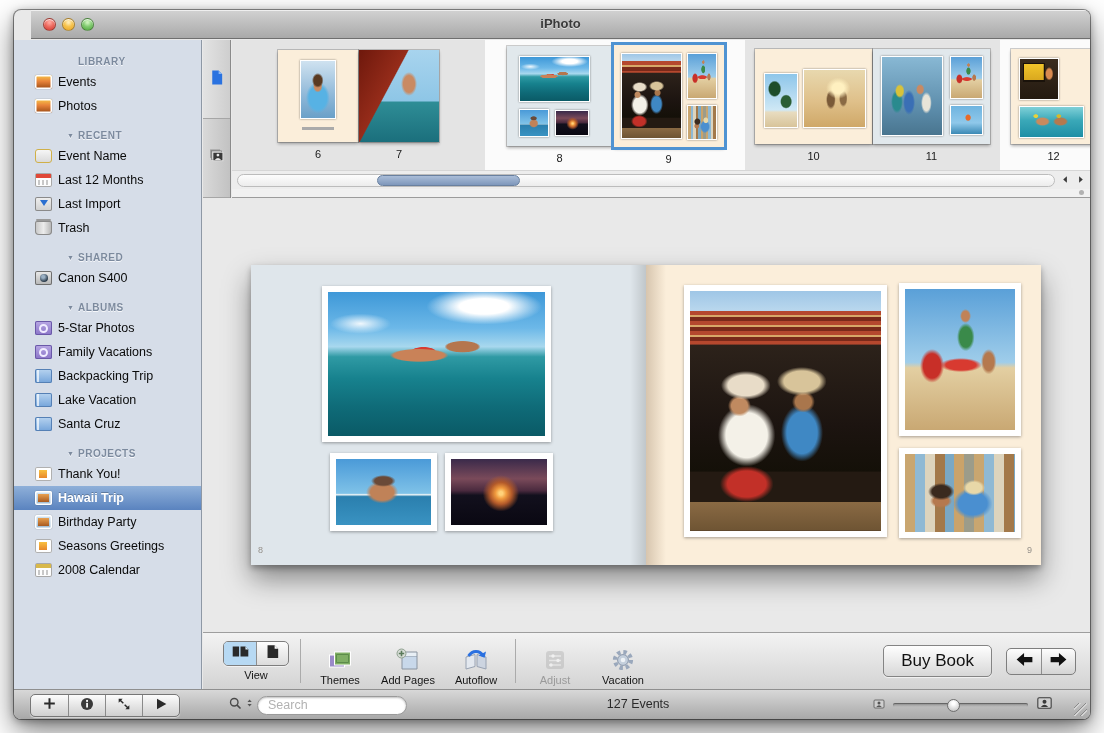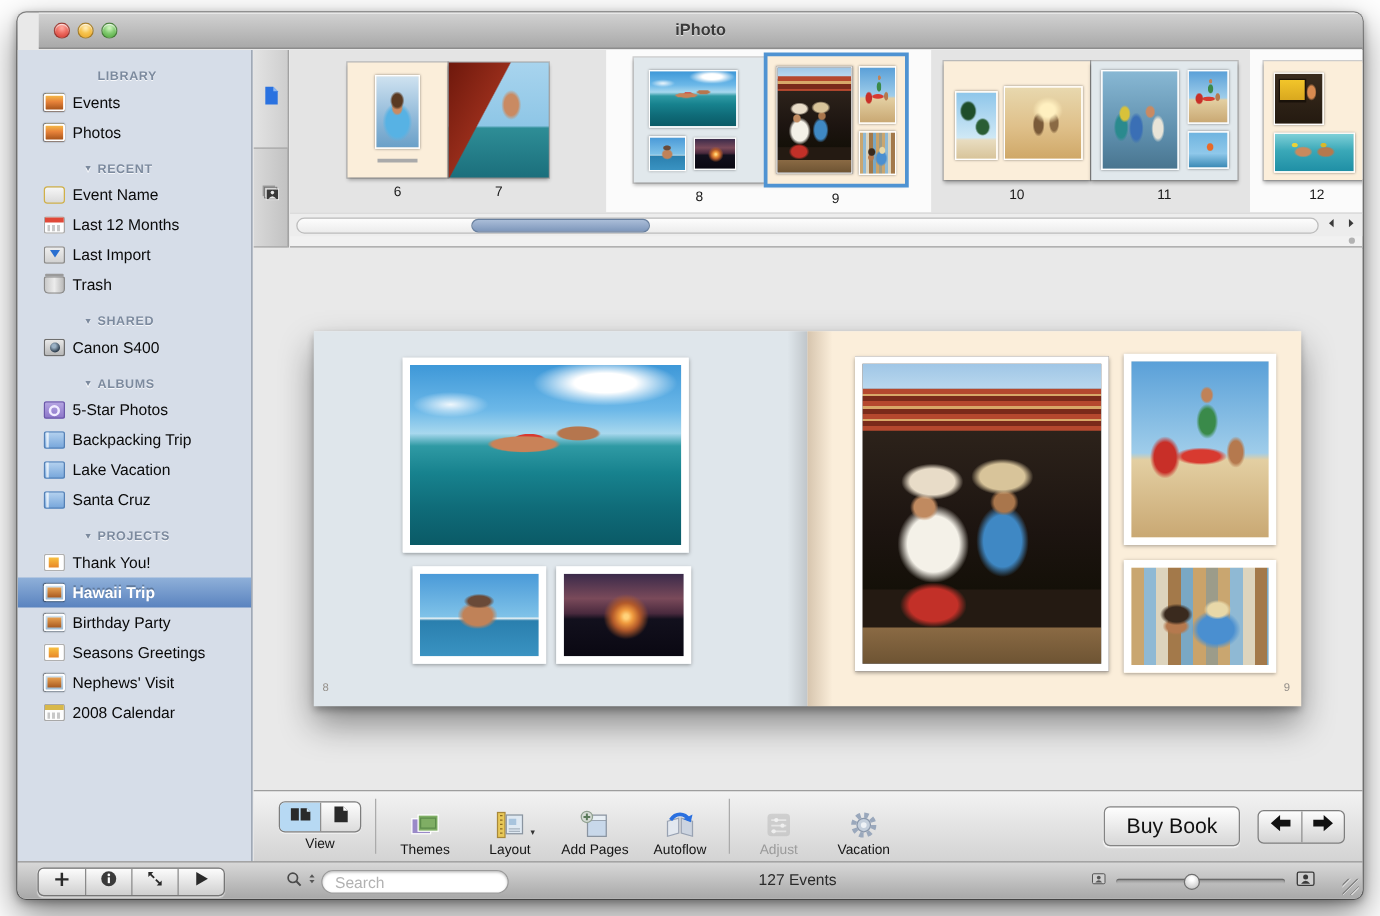--- a/index.html
+++ b/index.html
@@ -300,20 +300,24 @@
         <div class="sb-section">
           <div class="sb-header">
             <div class="sb-disc">▼</div>
             <div>ALBUMS</div>
           </div>
           <div class="sb-item">
             <div class="ic ic-smart"></div>
             <div class="sb-label">5-Star Photos</div>
           </div>
           <div class="sb-item">
+            <div class="ic ic-smart"></div>
+            <div class="sb-label">Family Vacations</div>
+          </div>
+          <div class="sb-item">
             <div class="ic ic-album"></div>
             <div class="sb-label">Backpacking Trip</div>
           </div>
           <div class="sb-item">
             <div class="ic ic-album"></div>
             <div class="sb-label">Lake Vacation</div>
           </div>
           <div class="sb-item">
             <div class="ic ic-album"></div>
             <div class="sb-label">Santa Cruz</div>
@@ -332,24 +336,20 @@
             <div class="ic ic-book"></div>
             <div class="sb-label">Hawaii Trip</div>
           </div>
           <div class="sb-item">
             <div class="ic ic-book"></div>
             <div class="sb-label">Birthday Party</div>
           </div>
           <div class="sb-item">
             <div class="ic ic-card"></div>
             <div class="sb-label">Seasons Greetings</div>
-          </div>
-          <div class="sb-item">
-            <div class="ic ic-book"></div>
-            <div class="sb-label">Nephews' Visit</div>
           </div>
           <div class="sb-item">
             <div class="ic ic-cal ic-cal-proj"></div>
             <div class="sb-label">2008 Calendar</div>
           </div>
         </div>
       </div>
 
     <div class="minibar">
       <div class="mb-cell active">
@@ -491,33 +491,20 @@
           <div class="tb-sep"></div>
           <div class="tb-item">
             <div class="tb-icon">
               <svg width="27" height="24" viewBox="0 0 24 24">
                 <rect x="1" y="7" width="15" height="12" fill="#9a8ac8" stroke="#fff"></rect>
                 <rect x="6" y="4" width="16" height="13" fill="#7fae64" stroke="#fff"></rect>
                 <path d="M8 6.5h12v8H8z" fill="none" stroke="#5c8c4a"></path>
               </svg>
             </div>
             <div class="tb-label">Themes</div>
-          </div>
-          <div class="tb-item">
-            <div class="tb-icon">
-              <svg width="26" height="24" viewBox="0 0 24 24">
-                <rect x="2" y="2" width="6" height="20" fill="#e8c858" stroke="#a8883a"></rect>
-                <path d="M4 4.5h2M4 8h2M4 11.5h2M4 15h2M4 18.5h2" stroke="#8a6a20"></path>
-                <rect x="9" y="4" width="13" height="15" fill="#dfe9f2" stroke="#8a94a0"></rect>
-                <rect x="11" y="7" width="6" height="5" fill="#a8c4dd"></rect>
-                <path d="M11 15h9M11 17h9" stroke="#a8b4c0"></path>
-              </svg>
-              <div class="dd">▾</div>
-            </div>
-            <div class="tb-label">Layout</div>
           </div>
           <div class="tb-item">
             <div class="tb-icon">
               <svg width="26" height="24" viewBox="0 0 24 24">
                 <path d="M6 8h15v13H6z" fill="#c8d8ea" stroke="#8a94a0"></path>
                 <path d="M6 8l4-4h11v4" fill="#e8eff5" stroke="#8a94a0"></path>
                 <circle cx="5.5" cy="5.5" r="4.5" fill="#d6dcd6" stroke="#8fa08f"></circle>
                 <path d="M5.5 2.8v5.4M2.8 5.5h5.4" stroke="#5a7a5a" stroke-width="1.6"></path>
               </svg>
             </div>

